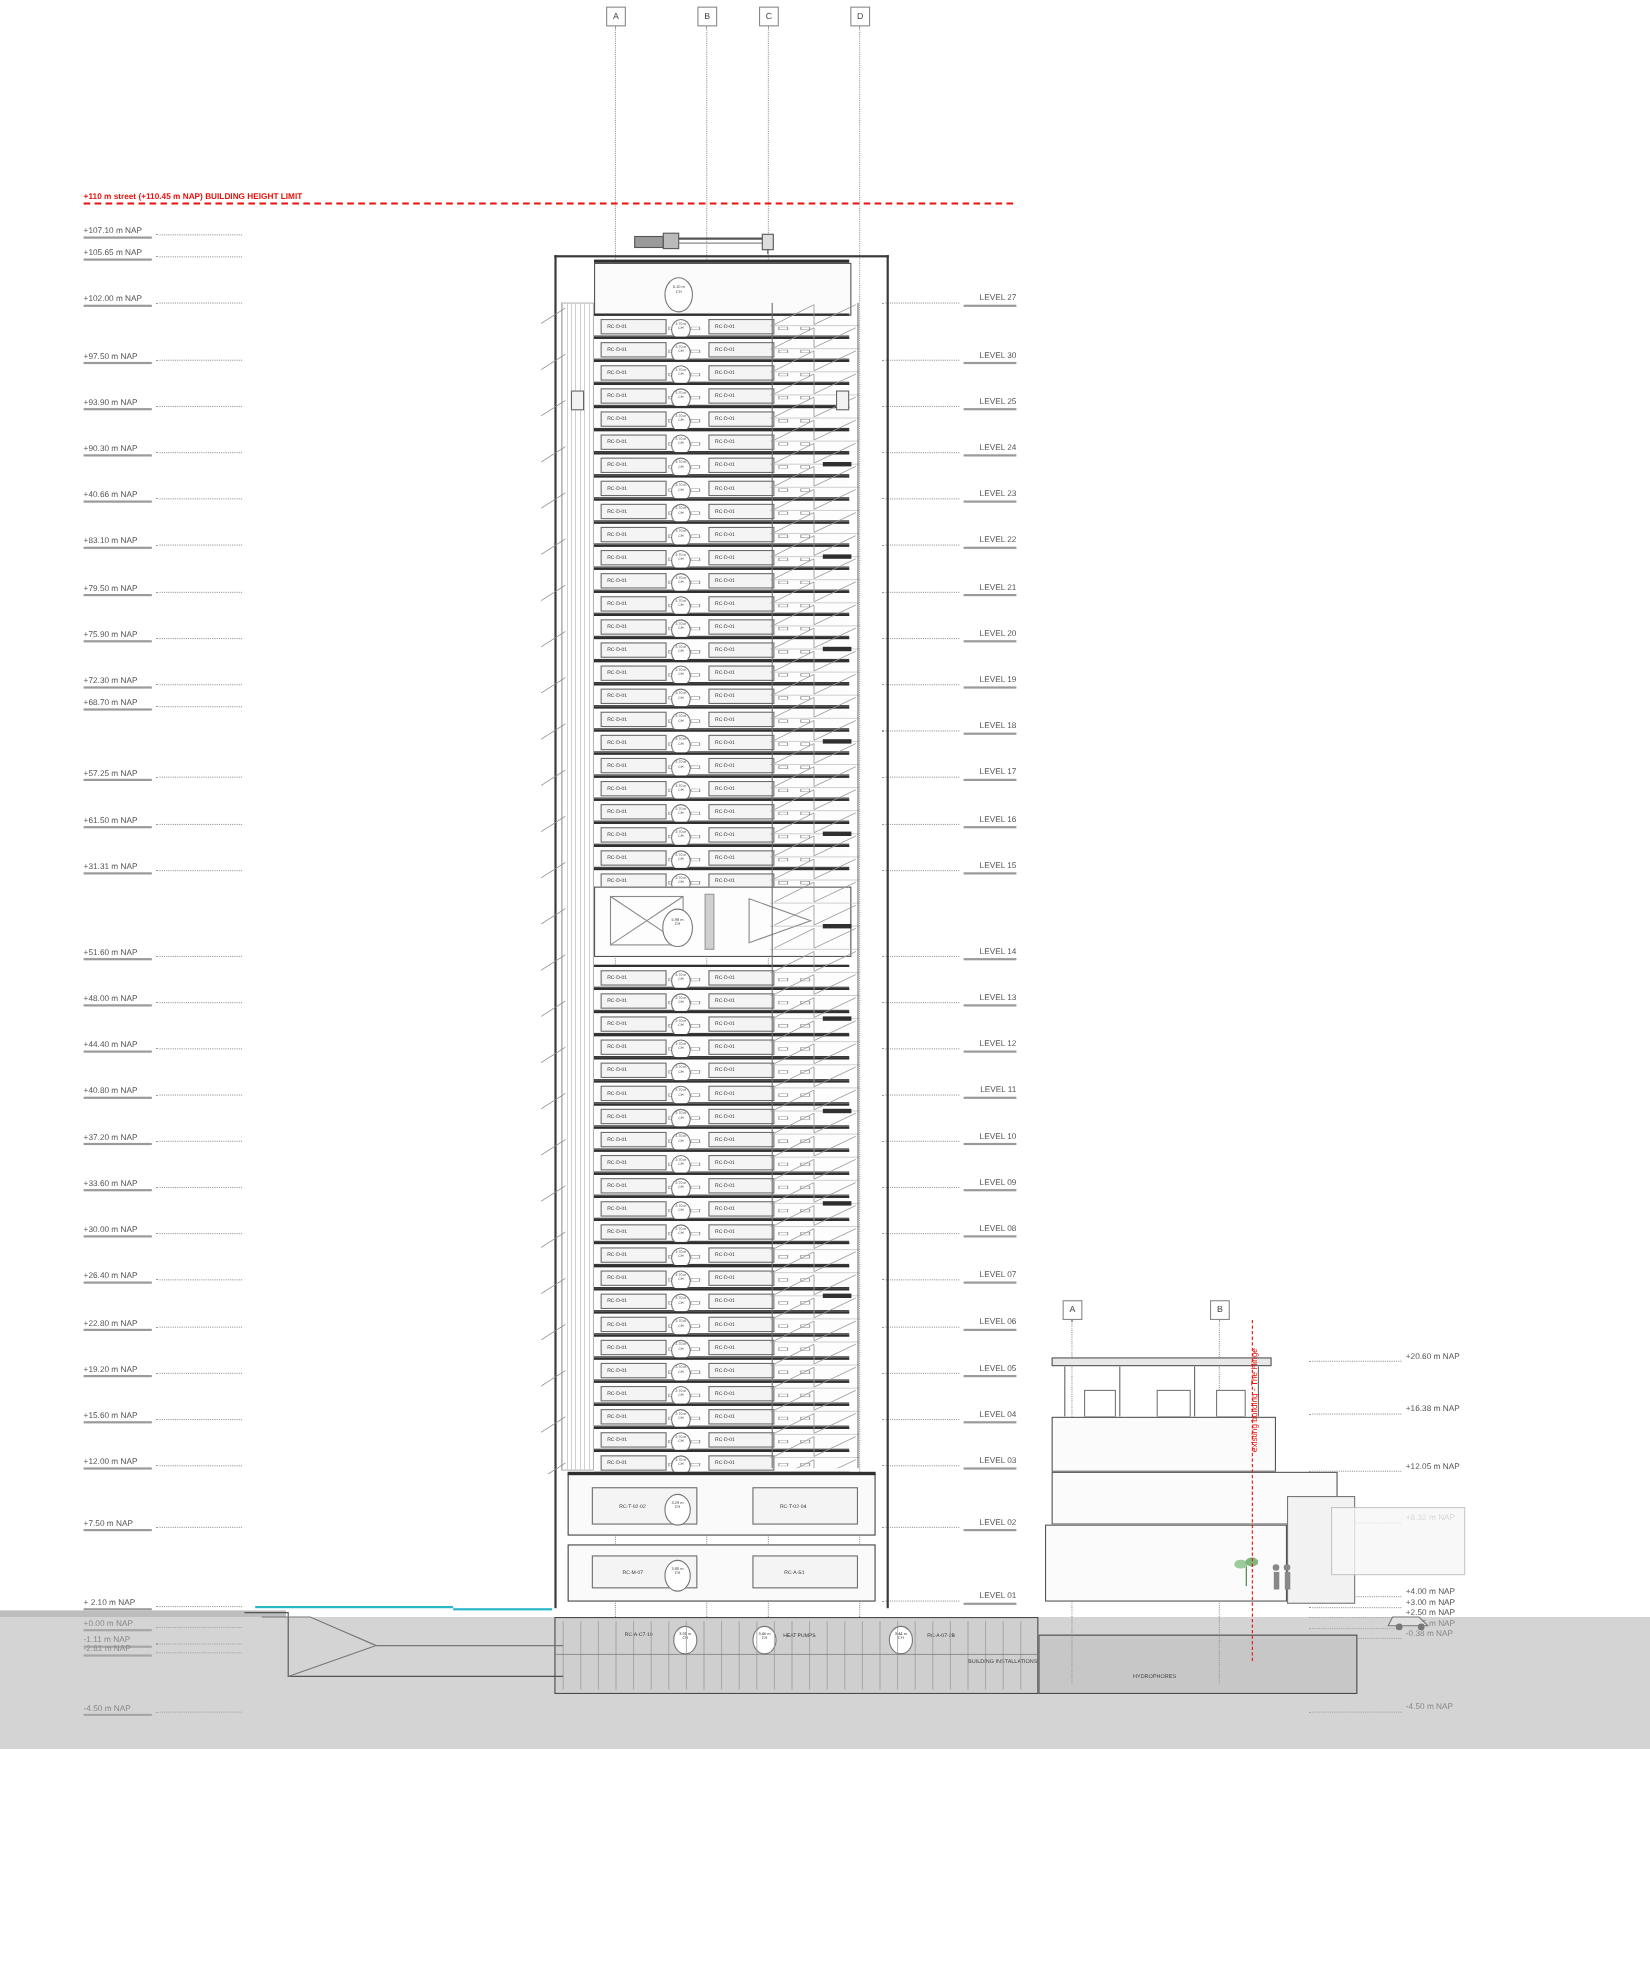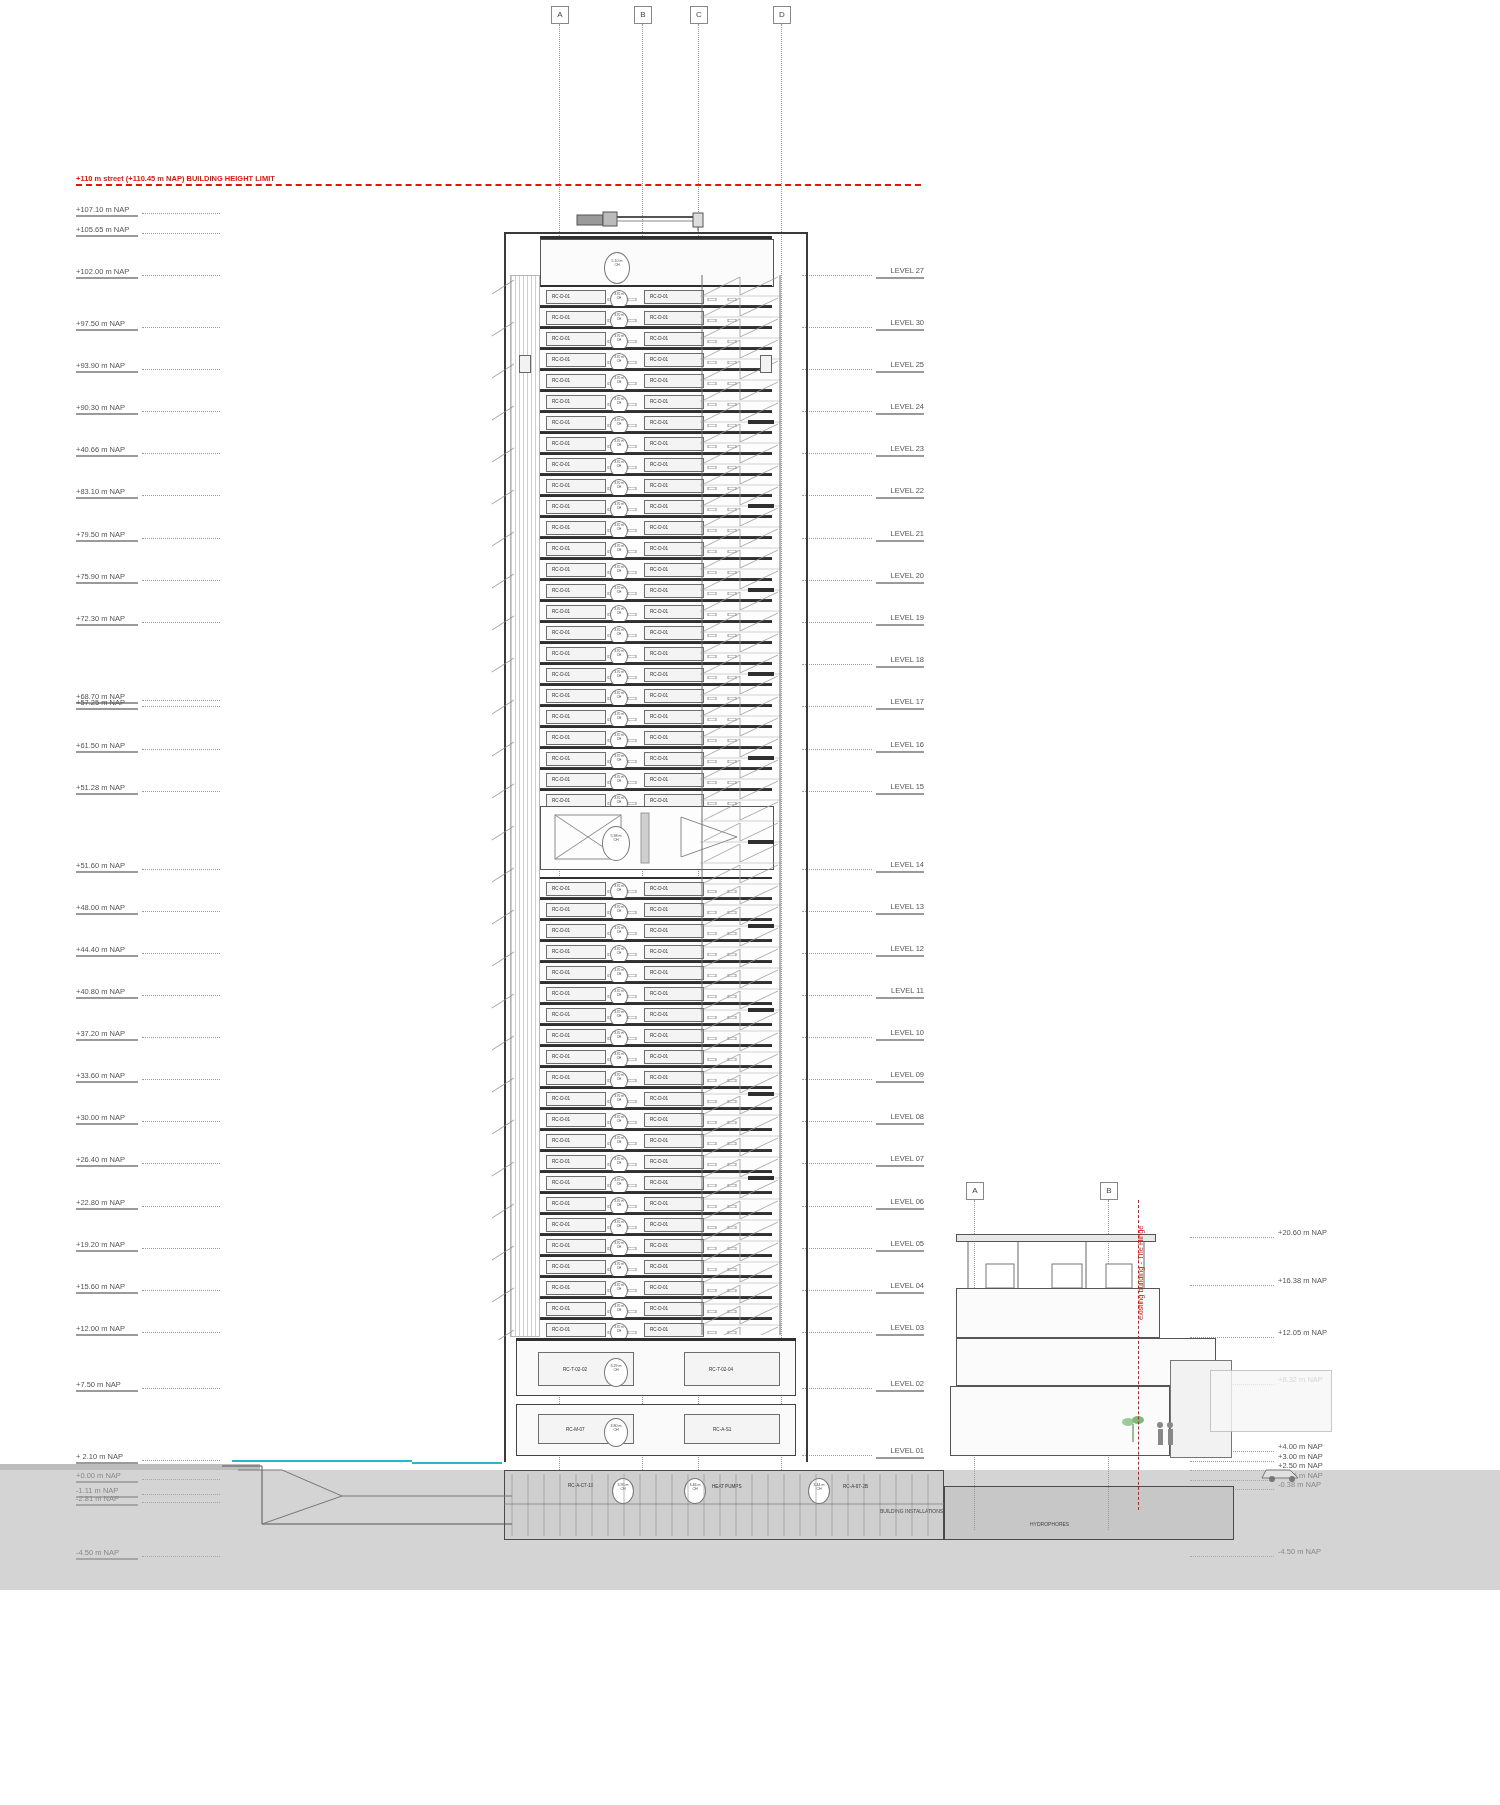--- a/index.html
+++ b/index.html
@@ -71,24 +71,24 @@
       <div class="lvl-left" style="left: 76px; top: 225px;"><span>+105.65 m  NAP</span><span class="bar"></span><span class="dots"></span></div>
       <div class="lvl-left" style="left: 76px; top: 267px;"><span>+102.00 m  NAP</span><span class="bar"></span><span class="dots"></span></div>
       <div class="lvl-left" style="left: 76px; top: 319px;"><span>+97.50 m  NAP</span><span class="bar"></span><span class="dots"></span></div>
       <div class="lvl-left" style="left: 76px; top: 361px;"><span>+93.90 m  NAP</span><span class="bar"></span><span class="dots"></span></div>
       <div class="lvl-left" style="left: 76px; top: 403px;"><span>+90.30 m  NAP</span><span class="bar"></span><span class="dots"></span></div>
       <div class="lvl-left" style="left: 76px; top: 445px;"><span>+40.66 m  NAP</span><span class="bar"></span><span class="dots"></span></div>
       <div class="lvl-left" style="left: 76px; top: 487px;"><span>+83.10 m  NAP</span><span class="bar"></span><span class="dots"></span></div>
       <div class="lvl-left" style="left: 76px; top: 530px;"><span>+79.50 m  NAP</span><span class="bar"></span><span class="dots"></span></div>
       <div class="lvl-left" style="left: 76px; top: 572px;"><span>+75.90 m  NAP</span><span class="bar"></span><span class="dots"></span></div>
       <div class="lvl-left" style="left: 76px; top: 614px;"><span>+72.30 m  NAP</span><span class="bar"></span><span class="dots"></span></div>
-      <div class="lvl-left" style="left: 76px; top: 692px;"><span>+68.70 m  NAP</span><span class="bar"></span><span class="dots"></span></div>
+      <div class="lvl-left" style="left: 76px; top: 634px;"><span>+68.70 m  NAP</span><span class="bar"></span><span class="dots"></span></div>
       <div class="lvl-left" style="left: 76px; top: 698px;"><span>+57.25 m  NAP</span><span class="bar"></span><span class="dots"></span></div>
       <div class="lvl-left" style="left: 76px; top: 741px;"><span>+61.50 m  NAP</span><span class="bar"></span><span class="dots"></span></div>
-      <div class="lvl-left" style="left: 76px; top: 783px;"><span>+51.28 m  NAP</span><span class="bar"></span><span class="dots"></span></div>
+      <div class="lvl-left" style="left: 76px; top: 783px;"><span>+31.31 m  NAP</span><span class="bar"></span><span class="dots"></span></div>
       <div class="lvl-left" style="left: 76px; top: 861px;"><span>+51.60 m  NAP</span><span class="bar"></span><span class="dots"></span></div>
       <div class="lvl-left" style="left: 76px; top: 903px;"><span>+48.00 m  NAP</span><span class="bar"></span><span class="dots"></span></div>
       <div class="lvl-left" style="left: 76px; top: 945px;"><span>+44.40 m  NAP</span><span class="bar"></span><span class="dots"></span></div>
       <div class="lvl-left" style="left: 76px; top: 987px;"><span>+40.80 m  NAP</span><span class="bar"></span><span class="dots"></span></div>
       <div class="lvl-left" style="left: 76px; top: 1029px;"><span>+37.20 m  NAP</span><span class="bar"></span><span class="dots"></span></div>
       <div class="lvl-left" style="left: 76px; top: 1071px;"><span>+33.60 m  NAP</span><span class="bar"></span><span class="dots"></span></div>
       <div class="lvl-left" style="left: 76px; top: 1113px;"><span>+30.00 m  NAP</span><span class="bar"></span><span class="dots"></span></div>
       <div class="lvl-left" style="left: 76px; top: 1155px;"><span>+26.40 m  NAP</span><span class="bar"></span><span class="dots"></span></div>
       <div class="lvl-left" style="left: 76px; top: 1198px;"><span>+22.80 m  NAP</span><span class="bar"></span><span class="dots"></span></div>
       <div class="lvl-left" style="left: 76px; top: 1240px;"><span>+19.20 m  NAP</span><span class="bar"></span><span class="dots"></span></div>

